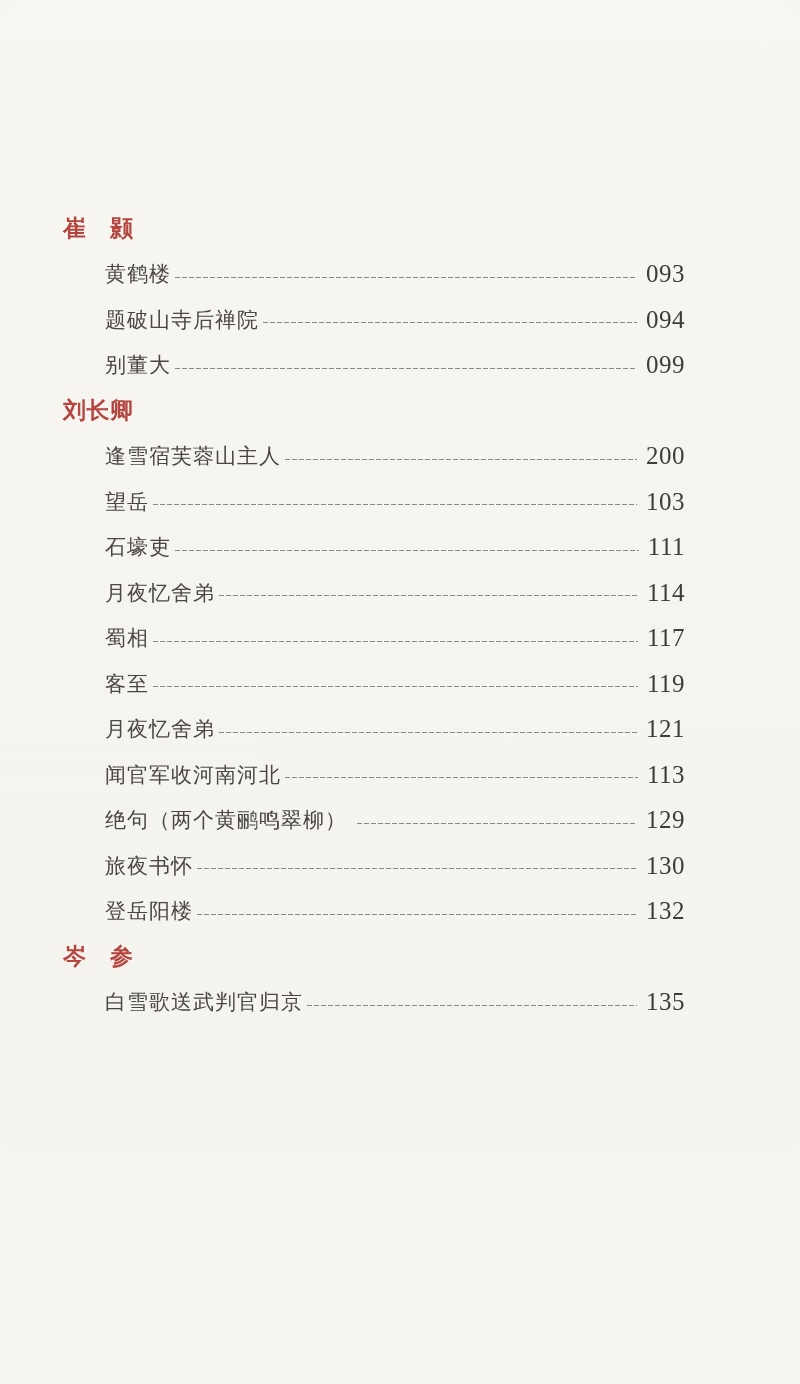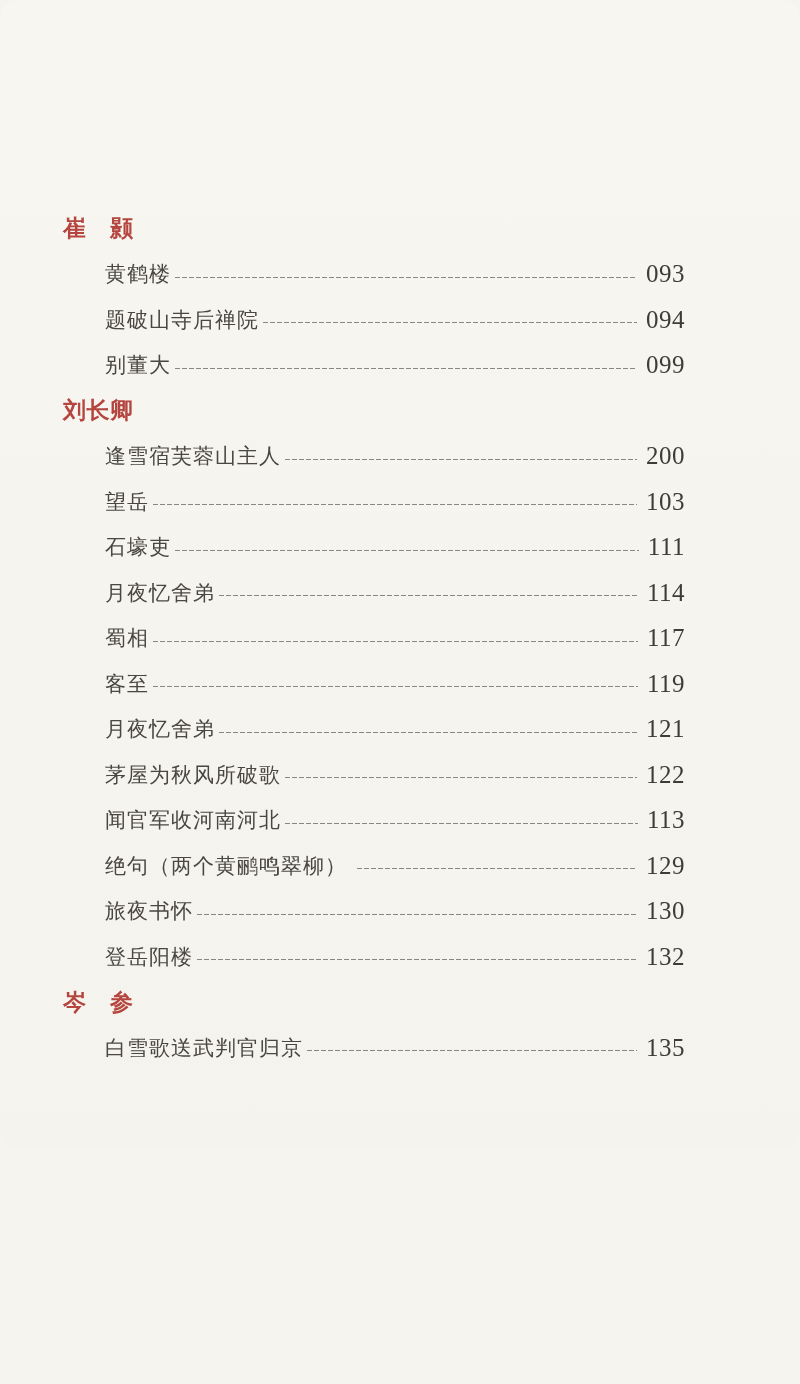--- a/index.html
+++ b/index.html
@@ -126,25 +126,20 @@
     <span class="poem-title">客至</span>
     <span class="leader"></span>
     <span class="page-num">119</span>
   </div>
       <div class="row poem-row">
     <span class="poem-title">月夜忆舍弟</span>
     <span class="leader"></span>
     <span class="page-num">121</span>
   </div>
       <div class="row poem-row">
-    <span class="poem-title">茅屋为秋风所破歌</span>
-    <span class="leader"></span>
-    <span class="page-num">122</span>
-  </div>
-      <div class="row poem-row">
     <span class="poem-title">闻官军收河南河北</span>
     <span class="leader"></span>
     <span class="page-num">113</span>
   </div>
       <div class="row poem-row">
     <span class="poem-title">绝句（两个黄鹂鸣翠柳） </span>
     <span class="leader"></span>
     <span class="page-num">129</span>
   </div>
       <div class="row poem-row">

